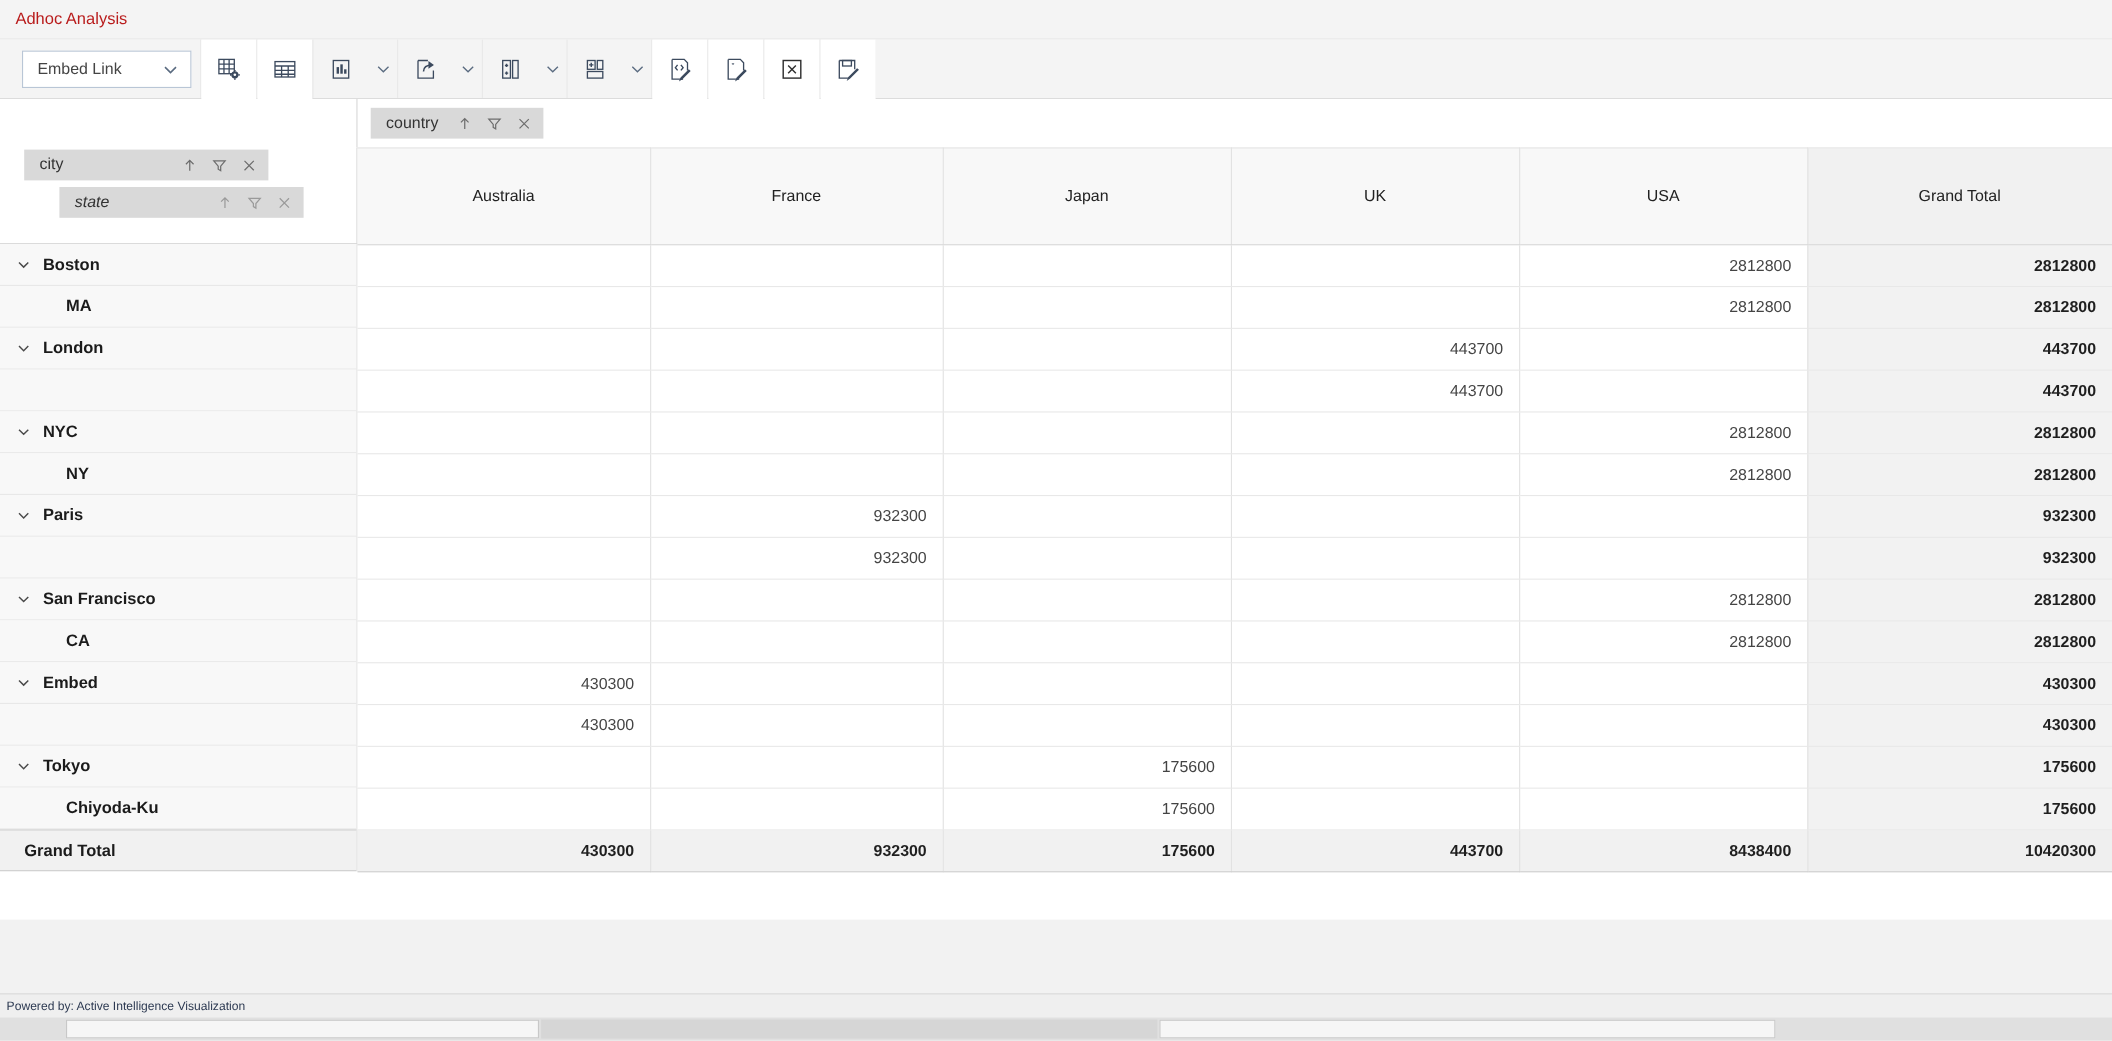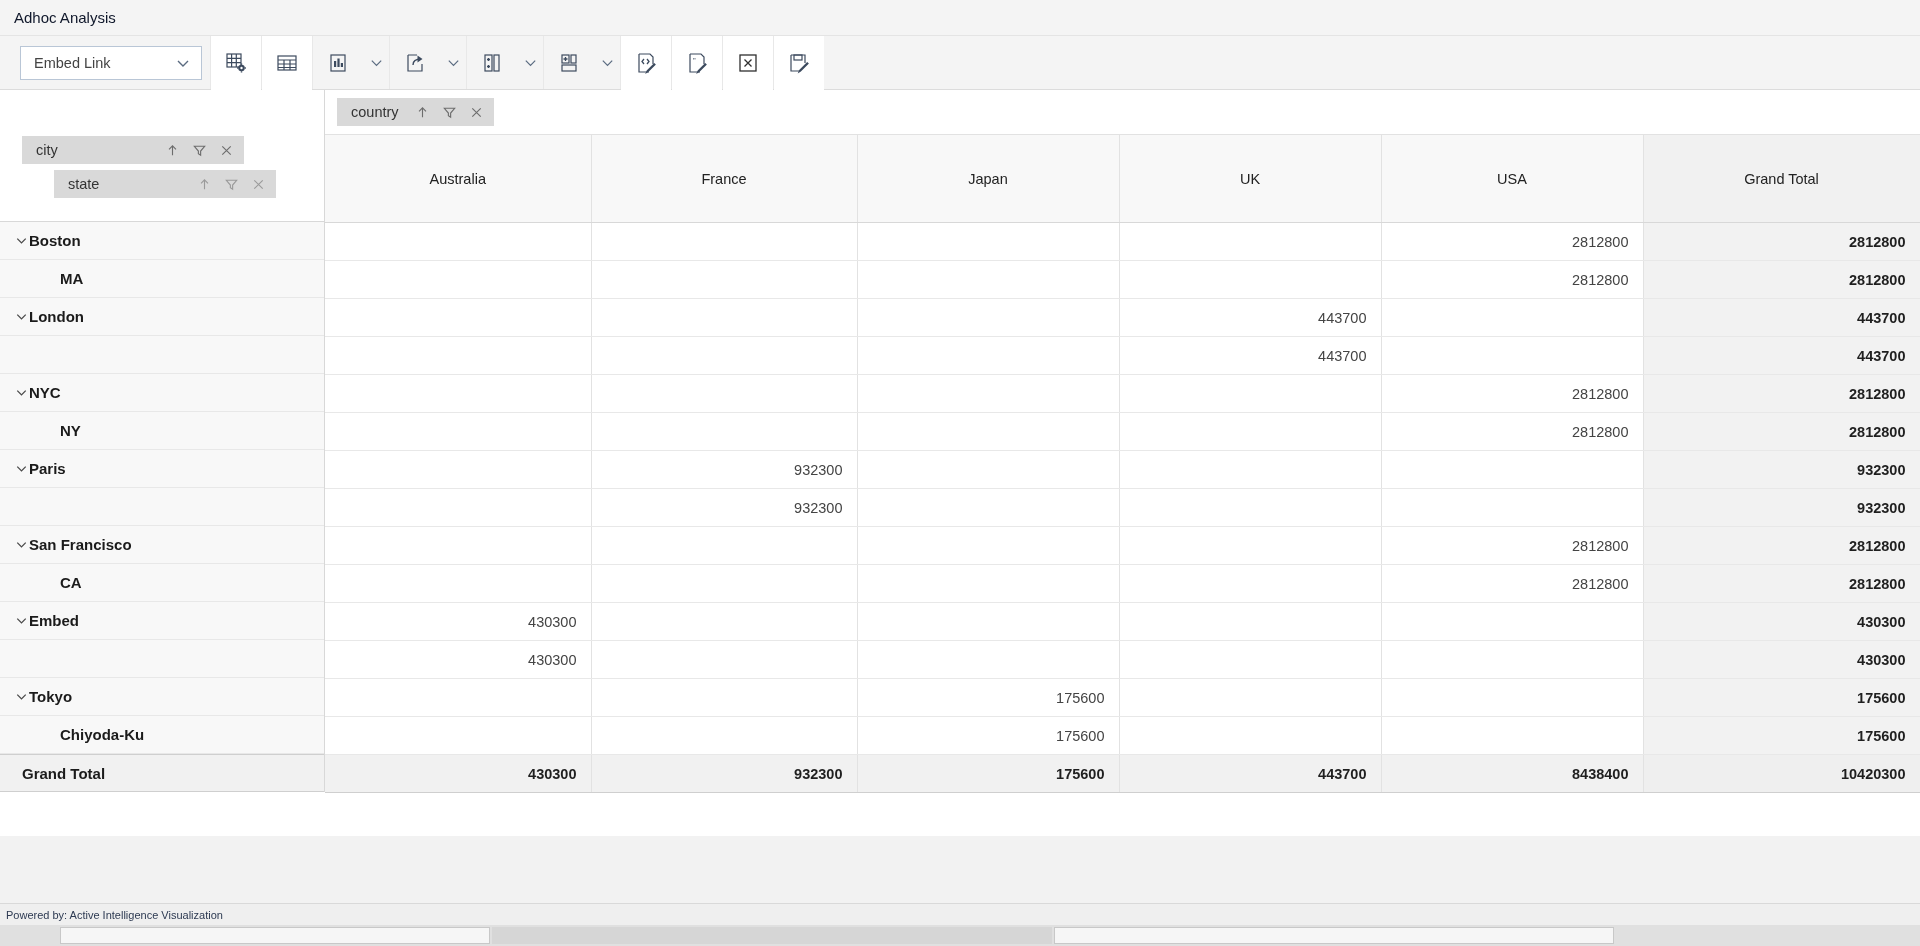--- a/index.html
+++ b/index.html
@@ -15,38 +15,38 @@
   #title-bar {
     height: 36px;
     background: #f4f4f4;
     display: flex;
     align-items: center;
     padding-left: 14px;
     border-bottom: 1px solid #e4e4e4;
   }
   #title-bar .title-text {
     font-size: 15px;
-    color: #0f172a;
+    color: #b91c1c;
   }
 
   
   #toolbar {
     height: 54px;
     background: #f4f4f4;
     display: flex;
     align-items: stretch;
     border-bottom: 1px solid #dcdcdc;
   }
   .tb-select-wrap {
     display: flex; align-items: center;
     padding: 0 8px 0 20px;
     background: #f4f4f4;
   }
   .tb-select {
-    width: 182px; height: 34px;
+    width: 154px; height: 34px;
     border: 1px solid #b9c6d6;
     background: #ffffff;
     display: flex; align-items: center;
     padding: 0 10px 0 13px;
     font-size: 14.5px;
     color: #444;
     justify-content: space-between;
   }
   .tb-select .chev { color:#5a6b80; }
 
@@ -121,21 +121,21 @@
     height: 88px;
     background: #ffffff;
     border-right: 1px solid #d8d8d8;
     border-bottom: 1px solid #d8d8d8;
     padding-top: 2px;
   }
   #row-chips .chip-row { padding-left: 22px; margin-bottom: 6px; }
   #row-chips .chip-row.indent { padding-left: 54px; }
   #row-chips .chip { min-width: 0; }
   #row-chips .chip.w1 { width: 222px; justify-content: flex-start; }
-  #row-chips .chip.w2 { width: 222px; justify-content: flex-start; }
+  #row-chips .chip.w2 { width: 222px; justify-content: flex-start; font-style: italic; }
   #row-chips .chip .chip-label { flex: 1; }
 
   
   #grid {
     position: absolute;
     top: 44px; left: 325px;
     right: 0;
     border-collapse: collapse;
     table-layout: fixed;
     width: 1595px;
@@ -177,21 +177,21 @@
   .rh {
     height: 38px;
     display: flex;
     align-items: center;
     border-bottom: 1px solid #e8e8e8;
     font-size: 15px;
     font-weight: bold;
     color: #1b1b1b;
     background: #f8f8f8;
     padding-left: 14px;
-    gap: 0;
+    gap: 10px;
   }
   .rh.level2 { padding-left: 60px; }
   .rh.blank  { }
   .rh.grand  { background:#f1f1f1; padding-left:22px; border-top:1px solid #cfcfcf;
                border-bottom:1px solid #cfcfcf; }
   .rh .caret { color:#4a4a4a; display:flex; align-items:center; cursor:pointer; }
 
   
   #footer {
     position: absolute;

